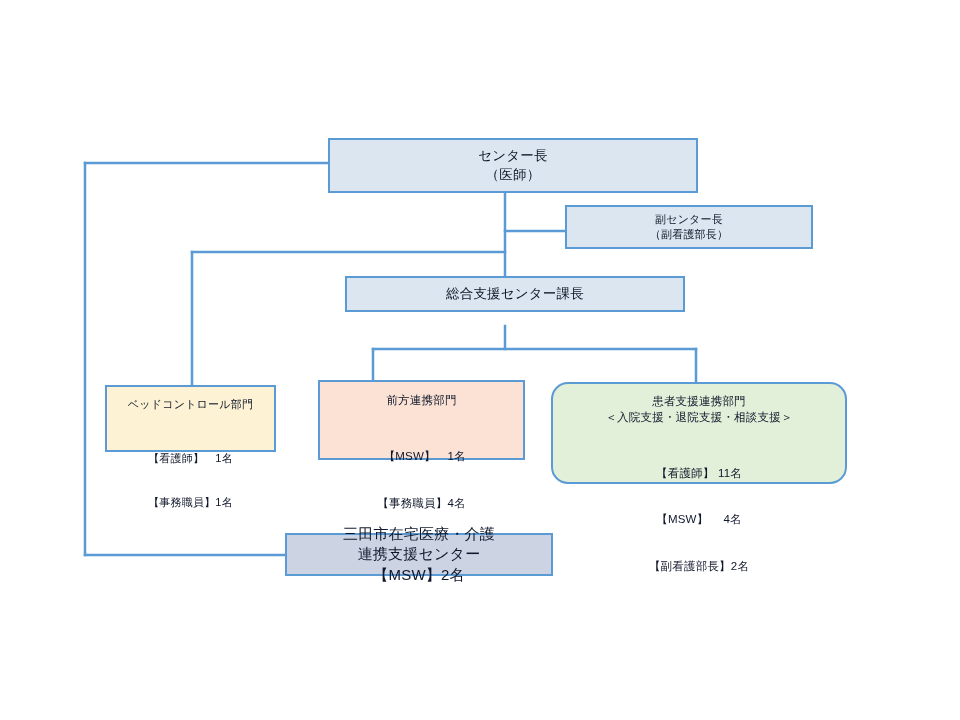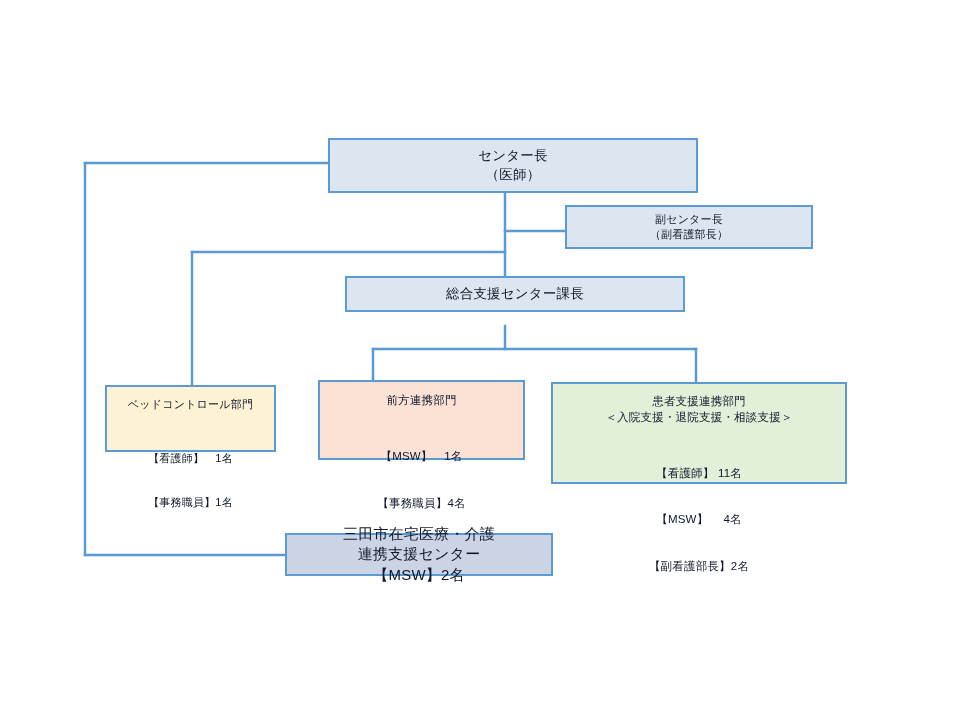--- a/index.html
+++ b/index.html
@@ -131,29 +131,29 @@
   </div>
 
   <div class="node" id="node-bed-control" style="background:#fdf2d4;">
     <span class="title">ベッドコントロール部門</span>
     <span class="staff">
       <span class="line">【看護師】　1名</span>
       <span class="line">【事務職員】1名</span>
     </span>
   </div>
 
-  <div class="node" id="node-forward-liaison" style="background:#fbe2d5;">
+  <div class="node" id="node-forward-liaison" style="background:#fbe2d5;text-align:right;">
     <span class="title">前方連携部門</span>
     <span class="staff">
       <span class="line">【MSW】　1名</span>
       <span class="line">【事務職員】4名</span>
     </span>
   </div>
 
-  <div class="node" id="node-patient-support" style="background:#e2efd9;">
+  <div class="node" id="node-patient-support" style="background:#e2efd9;border-radius:17px;">
     <span class="title">患者支援連携部門</span>
     <span class="title">＜入院支援・退院支援・相談支援＞</span>
     <span class="staff">
       <span class="line">【看護師】 11名</span>
       <span class="line">【MSW】　 4名</span>
       <span class="line">【副看護部長】2名</span>
     </span>
   </div>
 
   <div class="node" id="node-home-care-center" style="background:#ccd4e4;">

